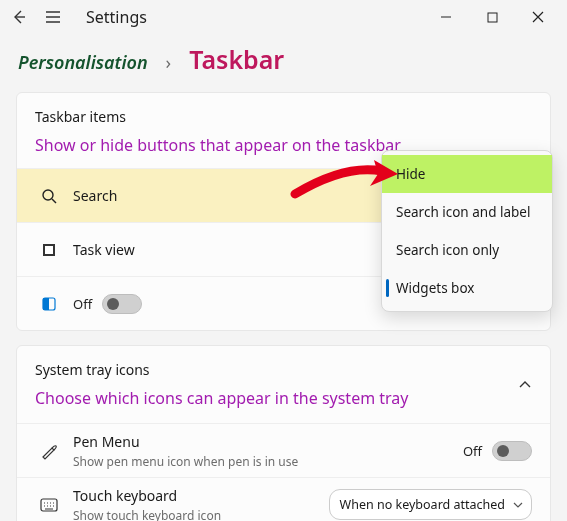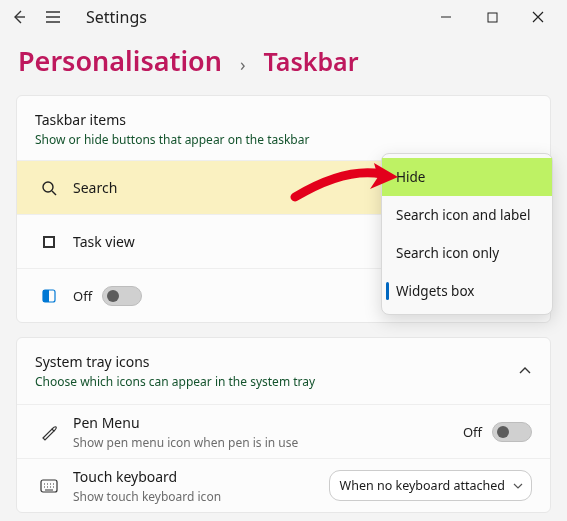--- a/index.html
+++ b/index.html
@@ -4,27 +4,27 @@
 <style>
   * { box-sizing: border-box; margin: 0; padding: 0; font-family: "Segoe UI", system-ui, sans-serif; }
   body { width: 567px; height: 521px; background: #f4f4f4; color: #1a1a1a; overflow: hidden; }
   .titlebar { height: 34px; display: flex; align-items: center; padding: 0 6px 0 8px; }
   .tb-left { display: flex; align-items: center; gap: 12px; }
   .tb-back, .tb-menu { width: 22px; height: 22px; display: flex; align-items: center; justify-content: center; color: #333; }
   .tb-title { font-size: 16px; margin-left: 10px; color: #222; }
   .tb-spacer { flex: 1; }
   .wbtn { width: 46px; height: 30px; display: flex; align-items: center; justify-content: center; color: #222; }
   .breadcrumb { padding: 8px 18px 16px 18px; display: flex; align-items: baseline; gap: 18px; }
-  .bc1 { font-size: 27px; font-weight: 600; color: #be185d; }
+  .bc1 { font-size: 18px; font-weight: 600; color: #14532d; font-style: italic; }
   .bc-sep { font-size: 18px; color: #6b6b6b; }
   .bc2 { font-size: 25px; font-weight: 600; color: #be185d; }
   .panel { margin: 0 16px; background: #fcfcfc; border: 1px solid #e7e7e7; border-radius: 6px; }
   .section-hdr { padding: 14px 18px 12px 18px; }
   .sec-title { font-size: 14px; color: #1a1a1a; }
-  .sec-sub { font-size: 12px; color: #14532d; margin-top: 2px; }
+  .sec-sub { font-size: 16px; color: #a21caf; margin-top: 8px; }
   .row { display: flex; align-items: center; height: 54px; padding: 0 18px 0 56px; border-top: 1px solid #eee; position: relative; gap: 14px; }
   .row .ricon { position: absolute; left: 22px; width: 20px; display:flex; justify-content:center; }
   .row .rlabel { font-size: 14px; flex: 1; }
   .row .rsub { font-size: 12px; color: #6c6c6c; }
   .row .stack { display:flex; flex-direction:column; gap:2px; flex:1; }
   .row.highlight { background: #faf1c1; }
   .toggle-wrap { display:flex; align-items:center; gap:10px; }
   .toggle-wrap .tlabel { font-size: 13px; color: #222; }
   .toggle { width: 40px; height: 20px; border-radius: 10px; background: #d0d0d0; position: relative; border:1px solid #bdbdbd;}
   .toggle .knob { width: 12px; height: 12px; border-radius: 50%; background: #5c5c5c; position: absolute; top: 3px; left: 4px; }

